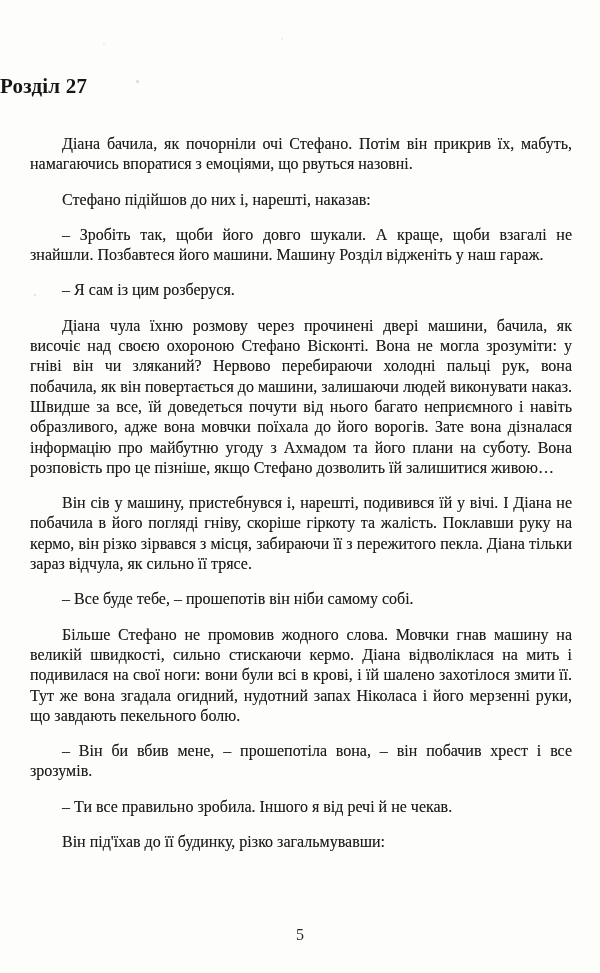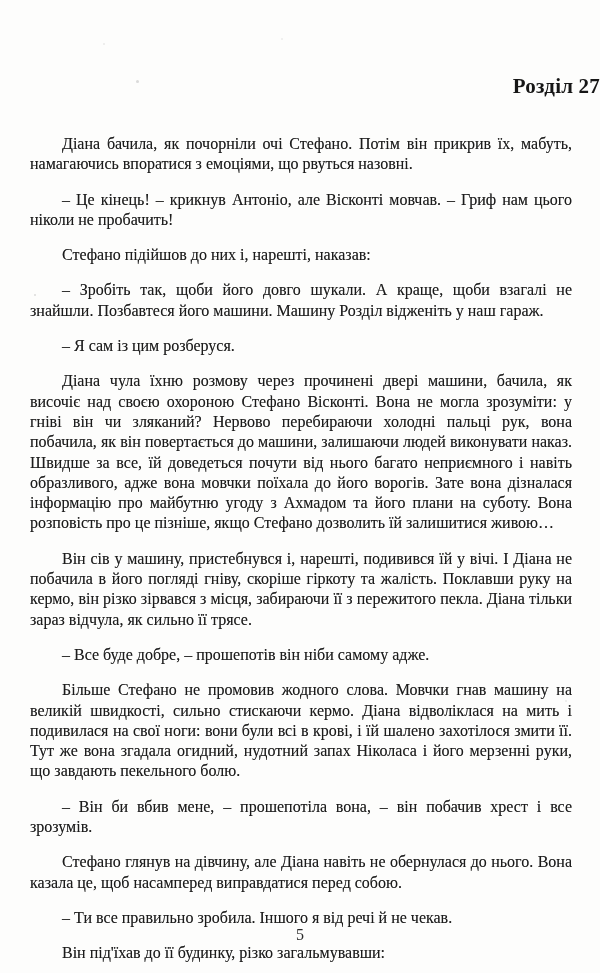--- a/index.html
+++ b/index.html
@@ -15,21 +15,21 @@
     width: 600px;
     height: 973px;
     box-sizing: border-box;
     font-family: "Liberation Serif", "DejaVu Serif", serif;
     color: #1c1c1c;
     background: #fdfdfc;
   }
   .chapter-heading {
     margin: 0;
     padding-top: 74px;
-    text-align: right;
+    text-align: left;
     font-size: 21px;
     font-weight: bold;
     letter-spacing: 0.2px;
     color: #161616;
   }
   .body-text {
     margin-top: 35px;
     padding: 0 13px 0 15px;
     font-size: 16px;
     line-height: 20.3px;
@@ -66,41 +66,39 @@
 <body>
 
 <div class="page">
 
   <h1 class="chapter-heading">Розділ 27</h1>
 
   <div class="body-text">
 
       <p class="para">Діана бачила, як почорніли очі Стефано. Потім він прикрив їх, мабуть, намагаючись впоратися з емоціями, що рвуться назовні.</p>
 
-      <p class="para">– Це кінець! – крикнув Антоніо, але Вісконті мовчав. – Гриф нам цього ніколи не пробачить!</p>
 
 
       <p class="para">Стефано підійшов до них і, нарешті, наказав:</p>
 
       <p class="para">– Зробіть так, щоби його довго шукали. А краще, щоби взагалі не знайшли. Позбавтеся його машини. Машину Розділ відженіть у наш гараж.</p>
 
 
       <p class="para">– Я сам із цим розберуся.</p>
 
       <p class="para">Діана чула їхню розмову через прочинені двері машини, бачила, як височіє над своєю охороною Стефано Вісконті. Вона не могла зрозуміти: у гніві він чи зляканий? Нервово перебираючи холодні пальці рук, вона побачила, як він повертається до машини, залишаючи людей виконувати наказ. Швидше за все, їй доведеться почути від нього багато неприємного і навіть образливого, адже вона мовчки поїхала до його ворогів. Зате вона дізналася інформацію про майбутню угоду з Ахмадом та його плани на суботу. Вона розповість про це пізніше, якщо Стефано дозволить їй залишитися живою…</p>
 
       <p class="para">Він сів у машину, пристебнувся і, нарешті, подивився їй у вічі. І Діана не побачила в його погляді гніву, скоріше гіркоту та жалість. Поклавши руку на кермо, він різко зірвався з місця, забираючи її з пережитого пекла. Діана тільки зараз відчула, як сильно її трясе.</p>
 
-      <p class="para">– Все буде добре, – прошепотів він ніби самому адже.</p>
+      <p class="para">– Все буде тебе, – прошепотів він ніби самому собі.</p>
 
       <p class="para">Більше Стефано не промовив жодного слова. Мовчки гнав машину на великій швидкості, сильно стискаючи кермо. Діана відволіклася на мить і подивилася на свої ноги: вони були всі в крові, і їй шалено захотілося змити її. Тут же вона згадала огидний, нудотний запах Ніколаса і його мерзенні руки, що завдають пекельного болю.</p>
 
       <p class="para">– Він би вбив мене, – прошепотіла вона, – він побачив хрест і все зрозумів.</p>
 
-      <p class="para">Стефано глянув на дівчину, але Діана навіть не обернулася до нього. Вона казала це, щоб насамперед виправдатися перед собою.</p>
 
       <p class="para">– Ти все правильно зробила. Іншого я від речі й не чекав.</p>
 
       <p class="para">Він під'їхав до її будинку, різко загальмувавши:</p>
 
     </div>
 
   <div class="page-number">5</div>
 
   <span class="speck s1"></span>

